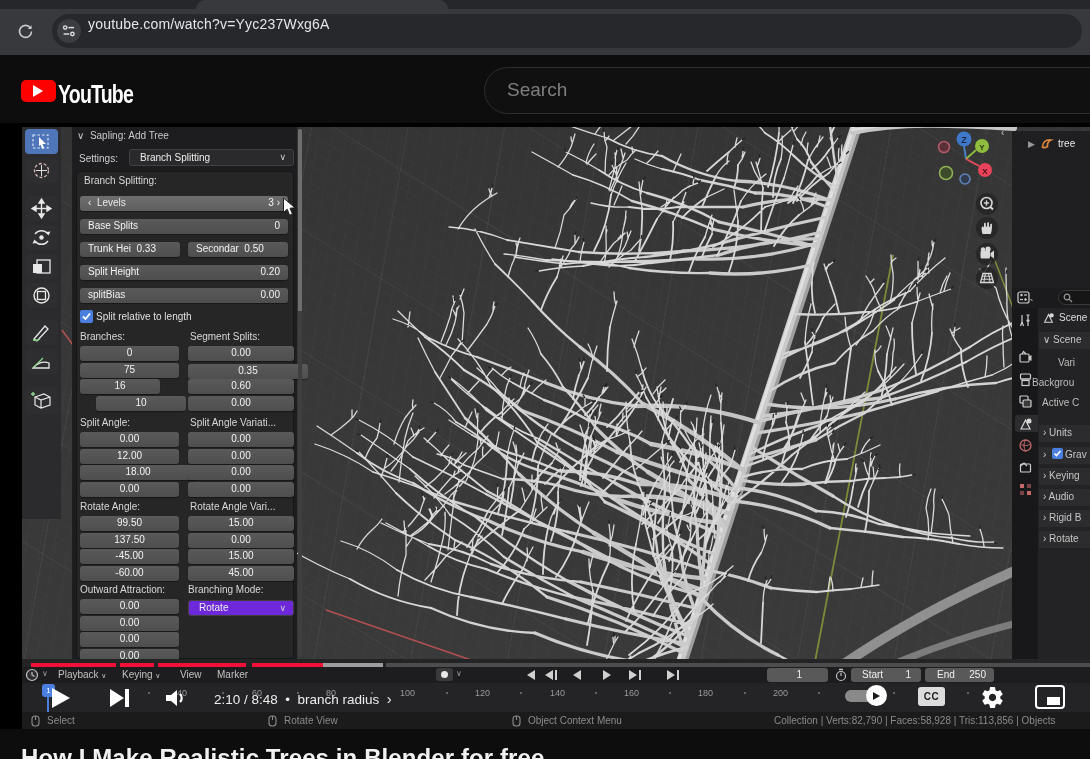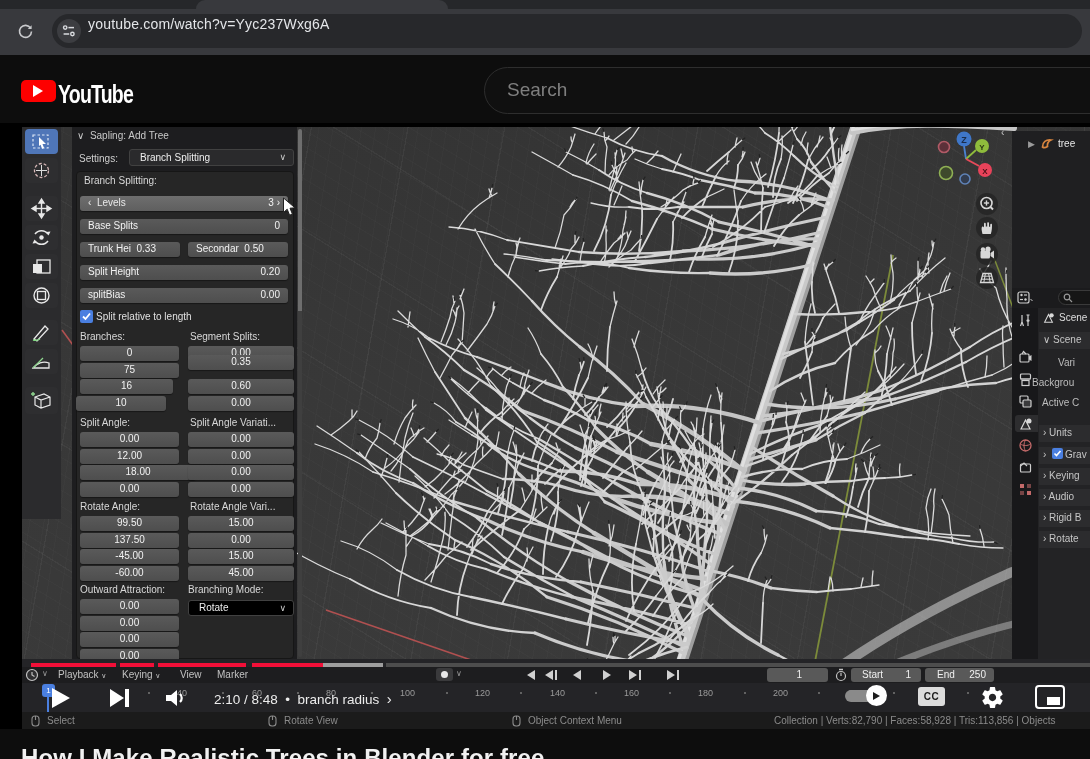--- a/index.html
+++ b/index.html
@@ -222,24 +222,24 @@
 <div style="position:absolute;left:8px;top:183px;width:13px;height:13px;background:#4a7fe0;border-radius:2px"></div>
 <svg style="position:absolute;left:8px;top:183px" width="13" height="13" viewBox="0 0 13 13">
             <path d="M3 6.5 L5.5 9 L10 3.5" fill="none" stroke="#fff" stroke-width="1.8"></path>
           </svg>
 <div class="lbl" style="left:24px;top:184px;color:#e0e0e0;font-size:10px">Split relative to length</div>
 <div class="lbl" style="left:8px;top:204px;color:#d8d8d8;font-size:10px">Branches:</div>
 <div class="lbl" style="left:118px;top:204px;color:#d8d8d8;font-size:10px">Segment Splits:</div>
 <div class="fld" style="left:8px;top:219.0px;width:99px">0</div>
 <div class="fld" style="left:116px;top:219.0px;width:106px">0.00</div>
 <div class="fld" style="left:8px;top:235.5px;width:99px">75</div>
-<div class="fld" style="left:116px;top:228px;width:106px">0.35</div>
-<div class="fld" style="left:8px;top:252.0px;width:93px">16</div>
+<div class="fld" style="left:116px;top:237px;width:120px">0.35</div>
+<div class="fld" style="left:8px;top:252.0px;width:80px">16</div>
 <div class="fld" style="left:116px;top:252.0px;width:106px">0.60</div>
-<div class="fld" style="left:4px;top:268.5px;width:90px">10</div>
+<div class="fld" style="left:24px;top:268.5px;width:90px">10</div>
 <div class="fld" style="left:116px;top:268.5px;width:106px">0.00</div>
 <div class="lbl" style="left:8px;top:290px;color:#d8d8d8;font-size:10px">Split Angle:</div>
 <div class="lbl" style="left:118px;top:290px;color:#d8d8d8;font-size:10px">Split Angle Variati...</div>
 <div class="fld" style="left:8px;top:305.0px;width:99px">0.00</div>
 <div class="fld" style="left:116px;top:305.0px;width:106px">0.00</div>
 <div class="fld" style="left:8px;top:321.5px;width:99px">12.00</div>
 <div class="fld" style="left:116px;top:321.5px;width:106px">0.00</div>
 <div class="fld" style="left:8px;top:338.0px;width:116px">18.00</div>
 <div class="fld" style="left:116px;top:338.0px;width:106px">0.00</div>
 <div class="fld" style="left:8px;top:354.5px;width:99px">0.00</div>
@@ -253,21 +253,21 @@
 <div class="fld" style="left:8px;top:422.0px;width:99px">-45.00</div>
 <div class="fld" style="left:116px;top:422.0px;width:106px">15.00</div>
 <div class="fld" style="left:8px;top:438.5px;width:99px">-60.00</div>
 <div class="fld" style="left:116px;top:438.5px;width:106px">45.00</div>
 <div class="lbl" style="left:8px;top:457px;color:#d8d8d8;font-size:10px">Outward Attraction:</div>
 <div class="lbl" style="left:116px;top:457px;color:#d8d8d8;font-size:10px">Branching Mode:</div>
 <div class="fld" style="left:8px;top:472.0px;width:99px">0.00</div>
 <div class="fld" style="left:8px;top:488.5px;width:99px">0.00</div>
 <div class="fld" style="left:8px;top:505.0px;width:99px">0.00</div>
 <div class="fld" style="left:8px;top:521.5px;width:99px">0.00</div>
-<div style="position:absolute;left:116px;top:473px;width:106px;height:16px;background:#000000;border:1px solid #414141;border-radius:3px;color:#ededed;font-size:10px;line-height:14px;padding-left:10px">Rotate<span style="position:absolute;right:7px;top:0px;color:#cfcfcf;font-size:9px">∨</span></div>
+<div style="position:absolute;left:116px;top:473px;width:106px;height:16px;background:#6d28d9;border:1px solid #414141;border-radius:3px;color:#ededed;font-size:10px;line-height:14px;padding-left:10px">Rotate<span style="position:absolute;right:7px;top:0px;color:#cfcfcf;font-size:9px">∨</span></div>
         </div>
     <div id="pscroll"></div>
     <svg style="position:absolute;left:260px;top:70px;z-index:5" width="16" height="20" viewBox="0 0 16 20">
           <path d="M1.5 1 L1.5 15.5 L5.2 12.2 L7.6 18.2 L10.4 17 L8 11.2 L13 10.8 Z" fill="#fff" stroke="#222" stroke-width="1"></path>
         </svg>
     <div id="rpanel">
 <div style="position:absolute;left:0;top:0;width:78px;height:157px;background:#1f1f21"></div>
 <div style="position:absolute;left:16px;top:8px;color:#9a9a9a;font-size:9px">▶</div>
 <svg style="position:absolute;left:28px;top:6px" width="14" height="14" viewBox="0 0 14 14">
             <path d="M2.5 10 C2.5 5 6 2.5 11 3 C8 4.5 7 6.5 7.5 9.5 C5.5 10.8 3.5 10.8 2.5 10 Z" fill="none" stroke="#d8853f" stroke-width="1.7"></path>

